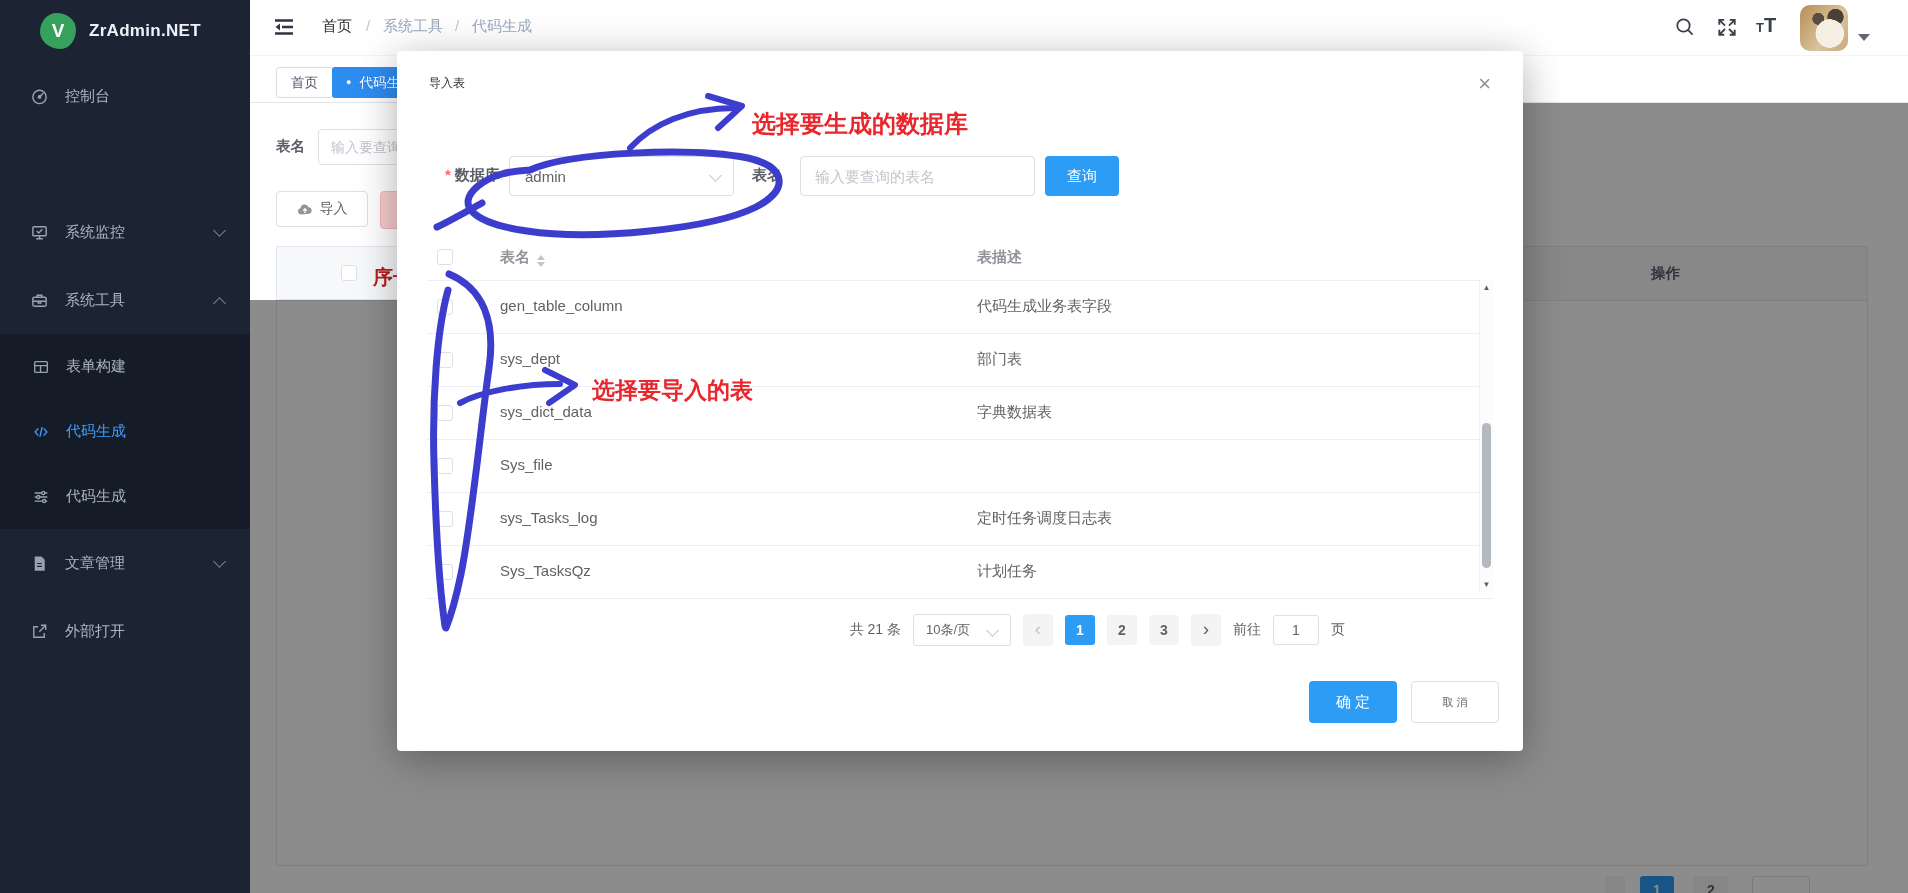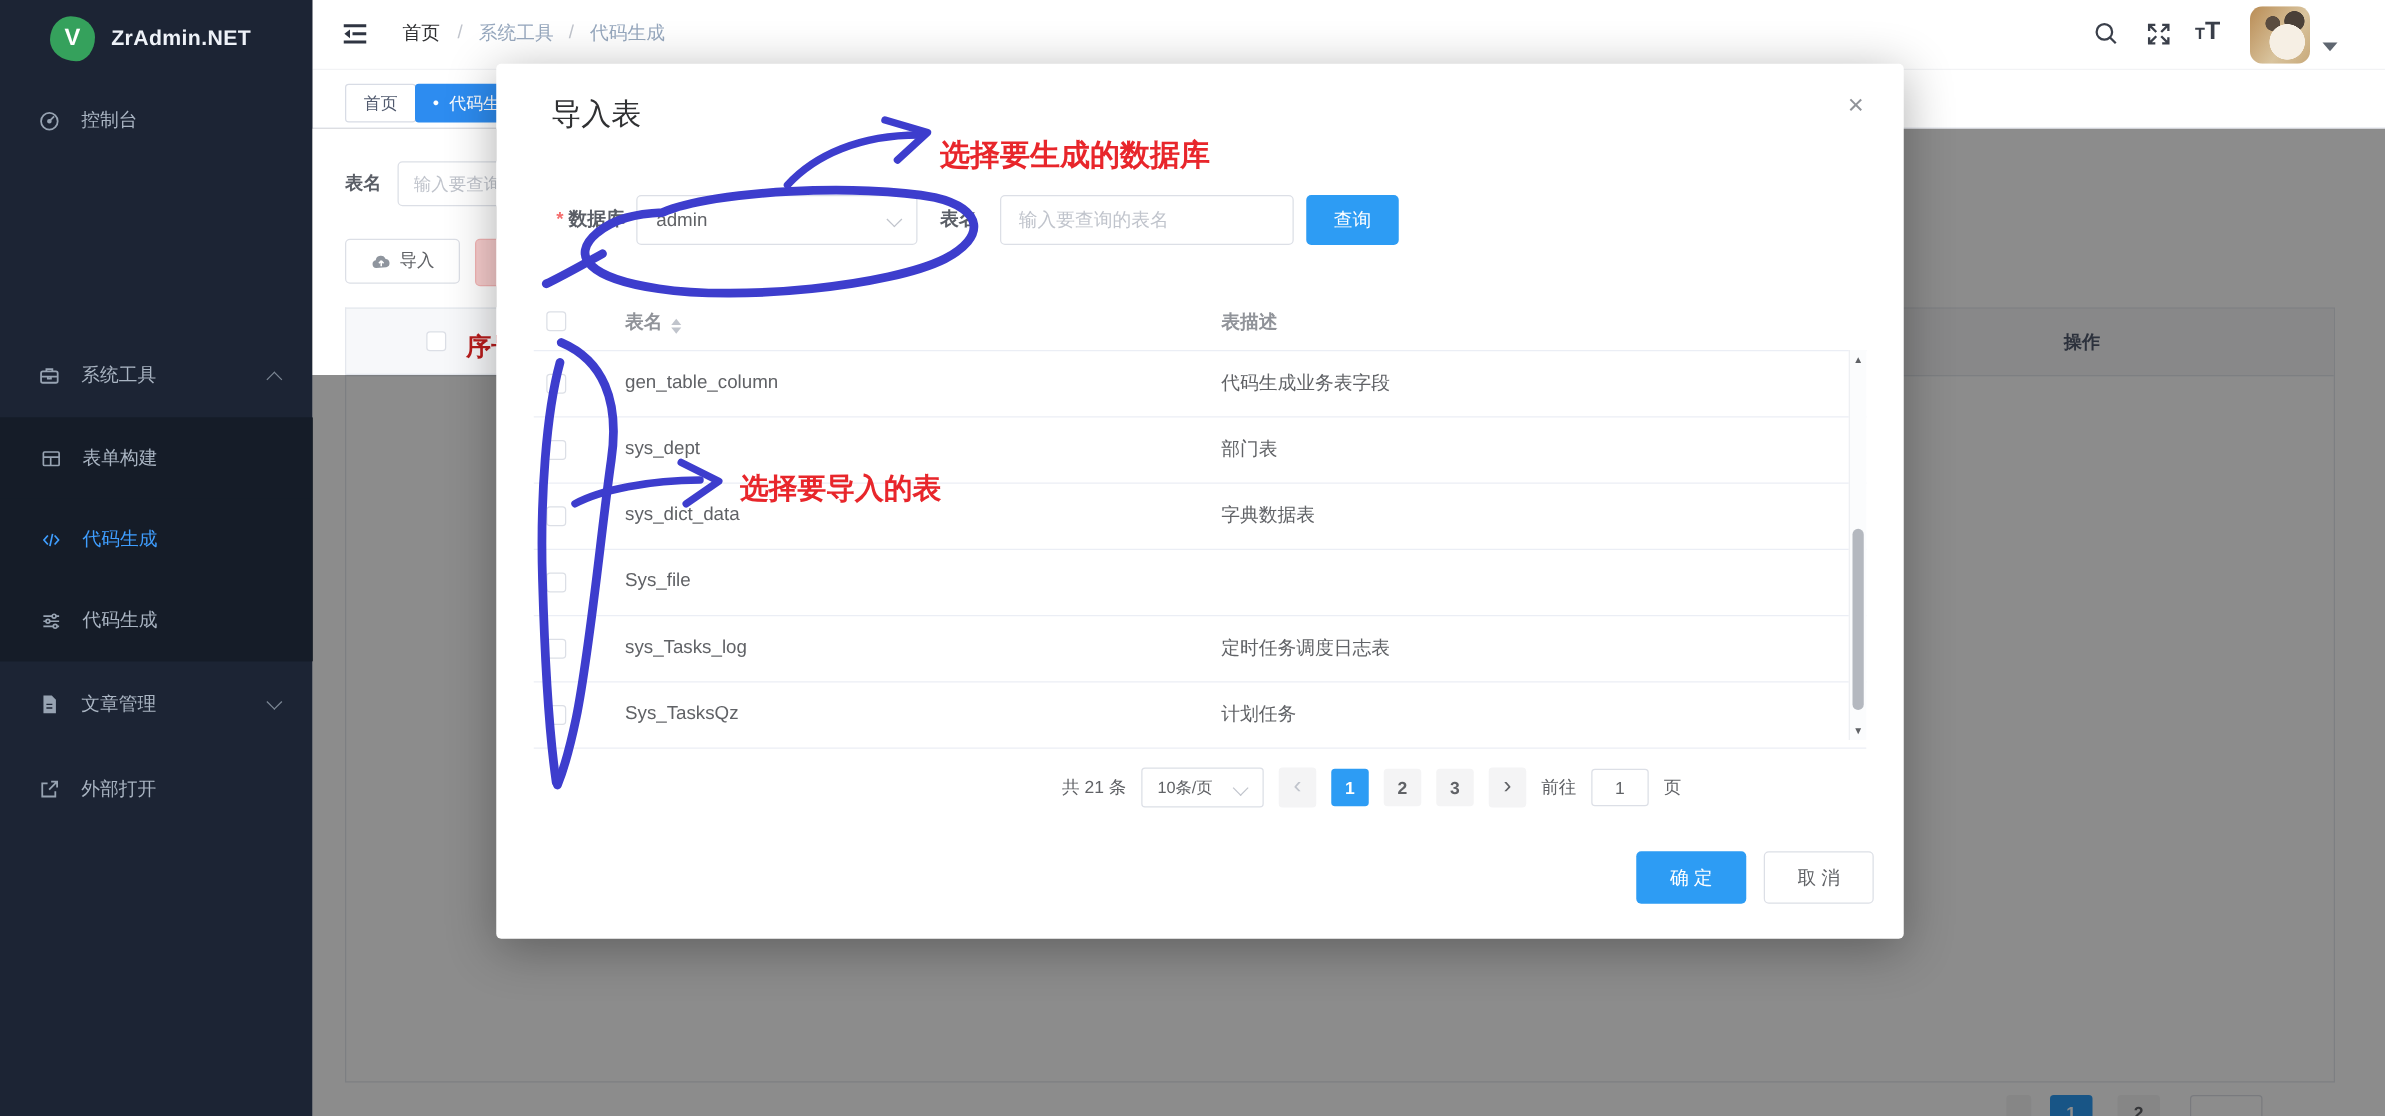--- a/index.html
+++ b/index.html
@@ -74,21 +74,21 @@
   .bg-head-patch .idx{position:absolute;left:96px;top:17px;font-size:20px;font-weight:700;color:#b91c1c}
   .bg-pg{position:absolute;top:773px;height:28px;border-radius:3px;box-sizing:border-box;font-size:14px;
          display:flex;align-items:center;justify-content:center}
 
   
   #dim{position:absolute;left:250px;top:103px;width:1658px;height:790px;background:rgba(0,0,0,.45);z-index:50}
 
   
   #modal{position:absolute;left:397px;top:51px;width:1126px;height:700px;background:#fff;border-radius:4px;
          box-shadow:0 8px 40px rgba(0,0,0,.32);z-index:70}
-  .m-title{position:absolute;left:44px;top:24px;font-size:24px;color:#303133}
+  .m-title{position:absolute;left:32px;top:24px;font-size:12px;color:#303133}
   .m-close{position:absolute;right:32px;top:22px;font-size:22px;color:#909399;cursor:pointer;line-height:1}
   .req{color:#f56c6c;margin-right:4px}
   .m-label{position:absolute;top:115px;font-size:15px;font-weight:700;color:#5a5e66}
   .sel{position:absolute;top:105px;height:40px;border:1px solid #dcdfe6;border-radius:4px;background:#fff;
        box-sizing:border-box;display:flex;align-items:center;padding:0 30px 0 15px;font-size:15px;color:#606266;
        cursor:pointer}
   .sel-caret{position:absolute;right:13px;top:14px;width:8px;height:8px;border-right:1.4px solid #c0c4cc;
              border-bottom:1.4px solid #c0c4cc;transform:rotate(45deg)}
   .m-input{position:absolute;left:403px;top:105px;width:235px;height:40px;border:1px solid #dcdfe6;border-radius:4px;
            box-sizing:border-box;padding:0 14px;font-size:15px;color:#606266;outline:none}
@@ -122,21 +122,21 @@
       display:flex;align-items:center;justify-content:center;cursor:pointer}
   .pg.arrow{font-size:19px;font-weight:400;padding-bottom:2px}
   .pg.disabled{color:#c0c4cc;cursor:default}
   .pg.active{background:#2d9cf4;color:#fff}
   .goto-input{width:46px;height:30px;border:1px solid #dcdfe6;border-radius:3px;text-align:center;font-size:14px;
               color:#606266;outline:none;box-sizing:border-box}
   .m-footer{position:absolute;left:0;top:630px;width:1126px;display:flex;justify-content:flex-end;gap:14px;
             padding-right:24px;box-sizing:border-box}
   .m-ok{width:88px;height:42px}
   .m-cancel{width:88px;height:42px;background:#fff;border:1px solid #dcdfe6;border-radius:4px;color:#606266;
-            font-size:15px;cursor:pointer}
+            font-size:11px;cursor:pointer}
 
   
   #ink{position:absolute;left:0;top:0;z-index:100;pointer-events:none}
   .note{position:absolute;z-index:101;font-weight:700;color:#e8262b;pointer-events:none;white-space:nowrap}
   #note1{left:752px;top:108px;font-size:24px}
   #note2{left:592px;top:375px;font-size:23px}
 </style>
 </head>
 <body>
 
@@ -154,20 +154,30 @@
         <svg width="19" height="19" viewBox="0 0 20 20" fill="none" stroke="#97a3b2" stroke-width="1.5">
           <circle cx="10" cy="10.5" r="7"></circle>
             <path d="M10 10.5 L14 6.5"></path>
             <circle cx="10" cy="10.5" r="1.2" fill="#97a3b2"></circle>
         </svg>
         </span>
       <span class="lbl">控制台</span>
     </div>
 
 
+    <div class="side-item" style="top:198px">
+      <span>
+        <svg width="19" height="19" viewBox="0 0 20 20" fill="none" stroke="#97a3b2" stroke-width="1.5">
+          <rect x="3" y="4" width="14" height="9.5" rx="1"></rect>
+            <path d="M10 13.5v2.6M6.5 16.5h7M7 8.5l2.2 2L13 6.5"></path>
+        </svg>
+        </span>
+      <span class="lbl">系统监控</span>
+      <i class="chev down"></i>
+    </div>
 
     <div class="side-item" style="top:266px">
       <span>
         <svg width="19" height="19" viewBox="0 0 20 20" fill="none" stroke="#97a3b2" stroke-width="1.5">
           <rect x="3" y="6.5" width="14" height="9.5" rx="1.5"></rect>
             <path d="M7.5 6.5V4.5h5v2M3 10.8h14M8.7 10.8v1.8h2.6v-1.8"></path>
         </svg>
         </span>
       <span class="lbl">系统工具</span>
       <i class="chev up"></i>

